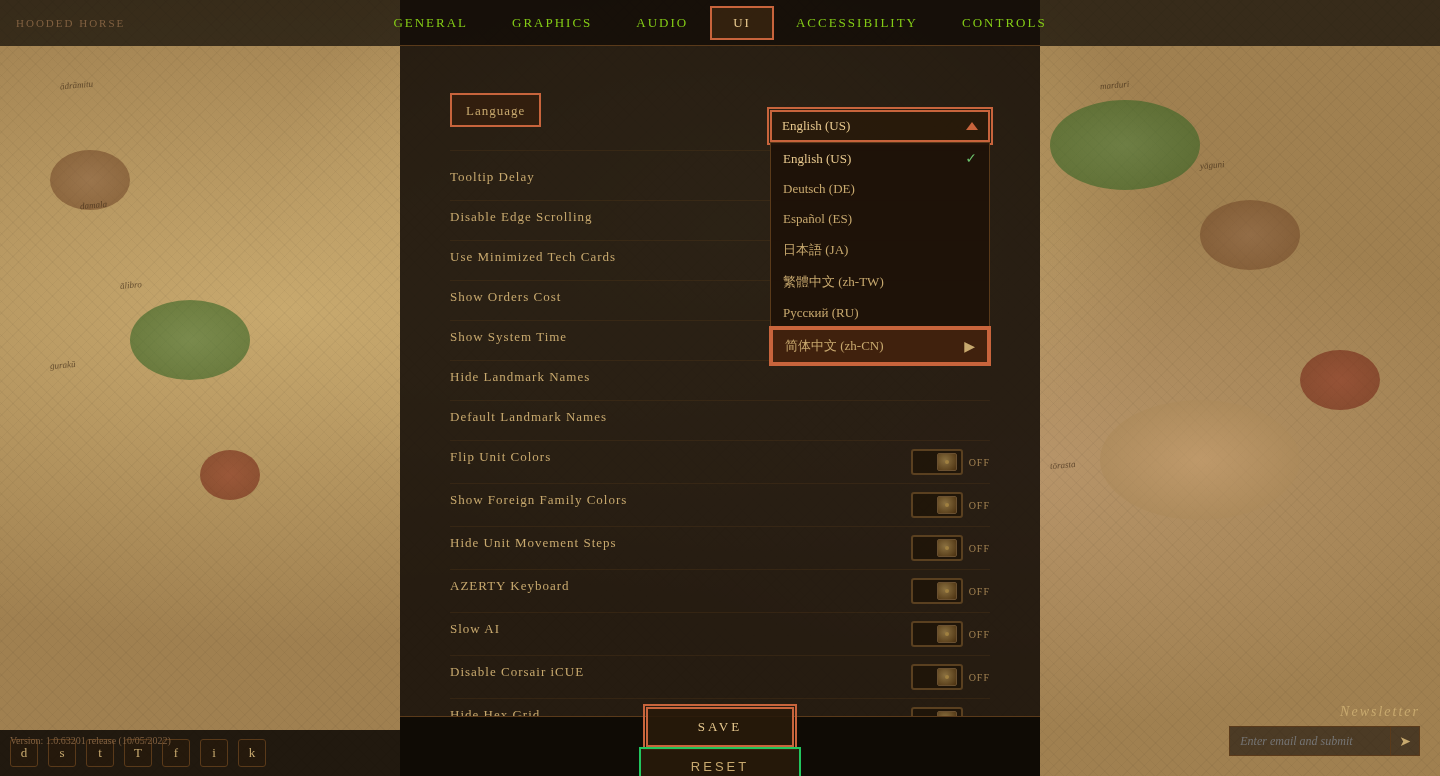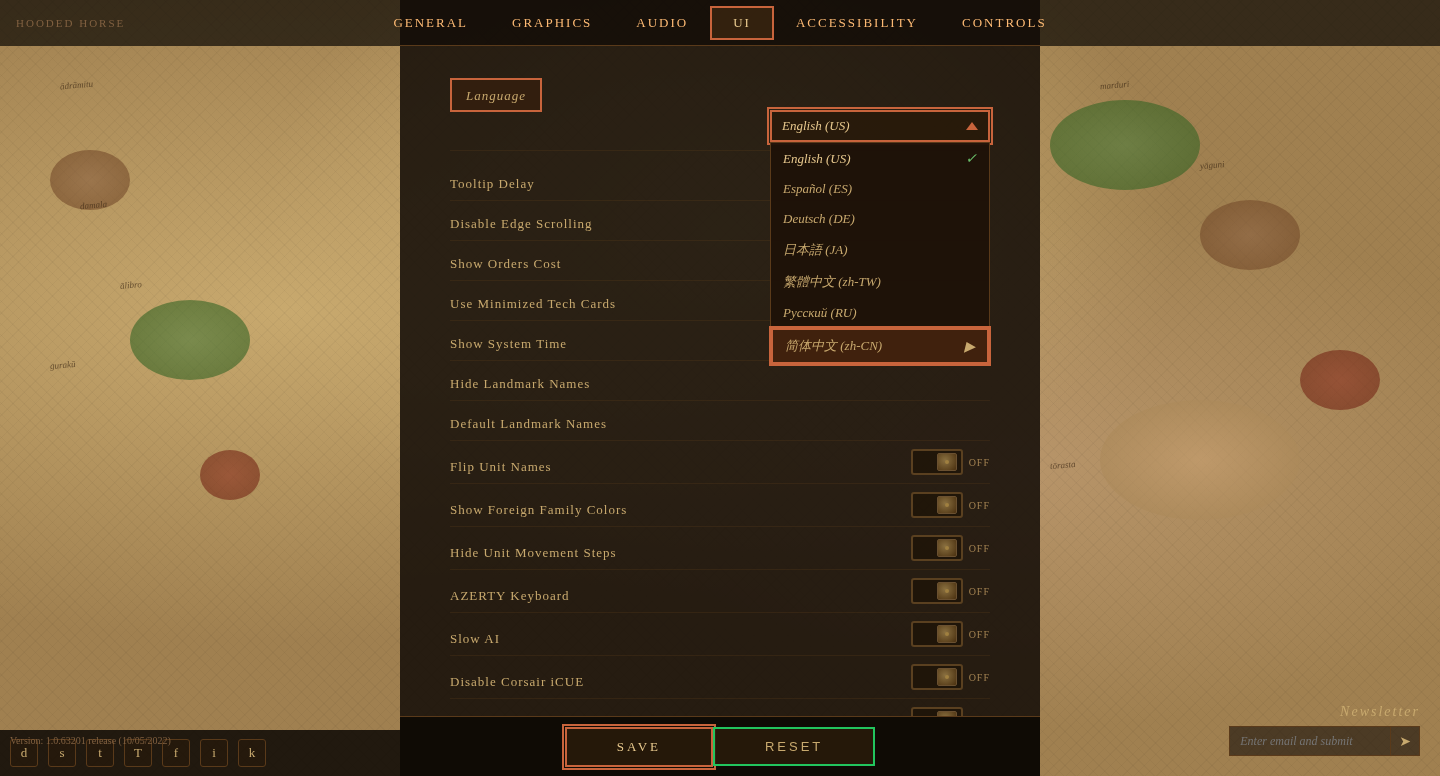--- a/index.html
+++ b/index.html
@@ -64,21 +64,21 @@
       border-bottom: 1px solid #5a3a1a;
       background: rgba(15, 10, 5, 0.7);
       gap: 0;
     }
 
     .nav-tab {
       padding: 8px 22px;
       font-size: 13px;
       letter-spacing: 2px;
       text-transform: uppercase;
-      color: #fdba74;
+      color: #84cc16;
       cursor: pointer;
       font-family: 'Georgia', serif;
       border: none;
       background: transparent;
       position: relative;
     }
 
     .nav-tab.active {
       background: rgba(80, 50, 20, 0.5);
       border: 1px solid #c8643c;
@@ -91,21 +91,21 @@
     .settings-content {
       flex: 1;
       padding: 20px 50px;
       overflow-y: auto;
       position: relative;
     }
 
     
     .setting-row {
       display: flex;
-      align-items: flex-end;
+      align-items: flex-start;
       justify-content: space-between;
       padding: 8px 0;
       border-bottom: 1px solid rgba(90, 58, 26, 0.3);
       min-height: 40px;
     }
 
     .setting-label {
       font-size: 13px;
       color: #c8a96e;
       letter-spacing: 1px;
@@ -241,20 +241,21 @@
     }
 
     
     .bottom-bar {
       height: 60px;
       border-top: 1px solid #5a3a1a;
       display: flex;
       align-items: center;
       justify-content: center;
       background: rgba(10, 7, 3, 0.8);
+      flex-direction: column;
     }
 
     .btn-save {
       background: rgba(40, 25, 10, 0.9);
       border: 2px solid #c8643c;
       outline: 2px solid #c8643c;
       outline-offset: 1px;
       color: #e8c98e;
       font-size: 13px;
       letter-spacing: 3px;
@@ -464,41 +465,41 @@
     <button class="nav-tab">GENERAL</button>
     <button class="nav-tab">GRAPHICS</button>
     <button class="nav-tab">AUDIO</button>
     <button class="nav-tab active">UI</button>
     <button class="nav-tab">ACCESSIBILITY</button>
     <button class="nav-tab">CONTROLS</button>
   </nav>
 
   <div class="settings-content scrollbar-custom">
 
-    <div class="setting-row" style="align-items:flex-start;padding-top:12px;font-style:italic;">
+    <div class="setting-row" style="align-items:center;padding-top:12px;">
       <div class="language-label-box">
         <span class="setting-label">Language</span>
       </div>
 
       <div class="dropdown-container">
         <div class="dropdown-selected">
           <span>English (US)</span>
           <div class="dropdown-arrow"></div>
         </div>
 
         <div class="dropdown-list">
           <div class="dropdown-item selected-lang">
             <span>English (US)</span>
             <span class="check-mark">✓</span>
           </div>
           <div class="dropdown-item">
+            <span>Deutsch (DE)</span>
+          </div>
+          <div class="dropdown-item">
             <span>Español (ES)</span>
-          </div>
-          <div class="dropdown-item">
-            <span>Deutsch (DE)</span>
           </div>
           <div class="dropdown-item">
             <span>日本語 (JA)</span>
           </div>
           <div class="dropdown-item">
             <span>繁體中文 (zh-TW)</span>
           </div>
           <div class="dropdown-item">
             <span>Русский (RU)</span>
           </div>
@@ -514,41 +515,41 @@
 
       <div class="setting-row">
         <span class="setting-label">Tooltip Delay</span>
       </div>
 
       <div class="setting-row">
         <span class="setting-label">Disable Edge Scrolling</span>
       </div>
 
       <div class="setting-row">
+        <span class="setting-label">Use Minimized Tech Cards</span>
+      </div>
+
+      <div class="setting-row">
         <span class="setting-label">Show Orders Cost</span>
       </div>
 
       <div class="setting-row">
-        <span class="setting-label">Use Minimized Tech Cards</span>
-      </div>
-
-      <div class="setting-row">
         <span class="setting-label">Show System Time</span>
       </div>
 
       <div class="setting-row">
         <span class="setting-label">Hide Landmark Names</span>
       </div>
 
       <div class="setting-row">
         <span class="setting-label">Default Landmark Names</span>
       </div>
 
       <div class="setting-row">
-        <span class="setting-label">Flip Unit Names</span>
+        <span class="setting-label">Flip Unit Colors</span>
         <div class="toggle">
           <div class="toggle-switch">
             <div class="toggle-knob"></div>
           </div>
           <span class="toggle-label">OFF</span>
         </div>
       </div>
 
       <div class="setting-row">
         <span class="setting-label">Show Foreign Family Colors</span>

